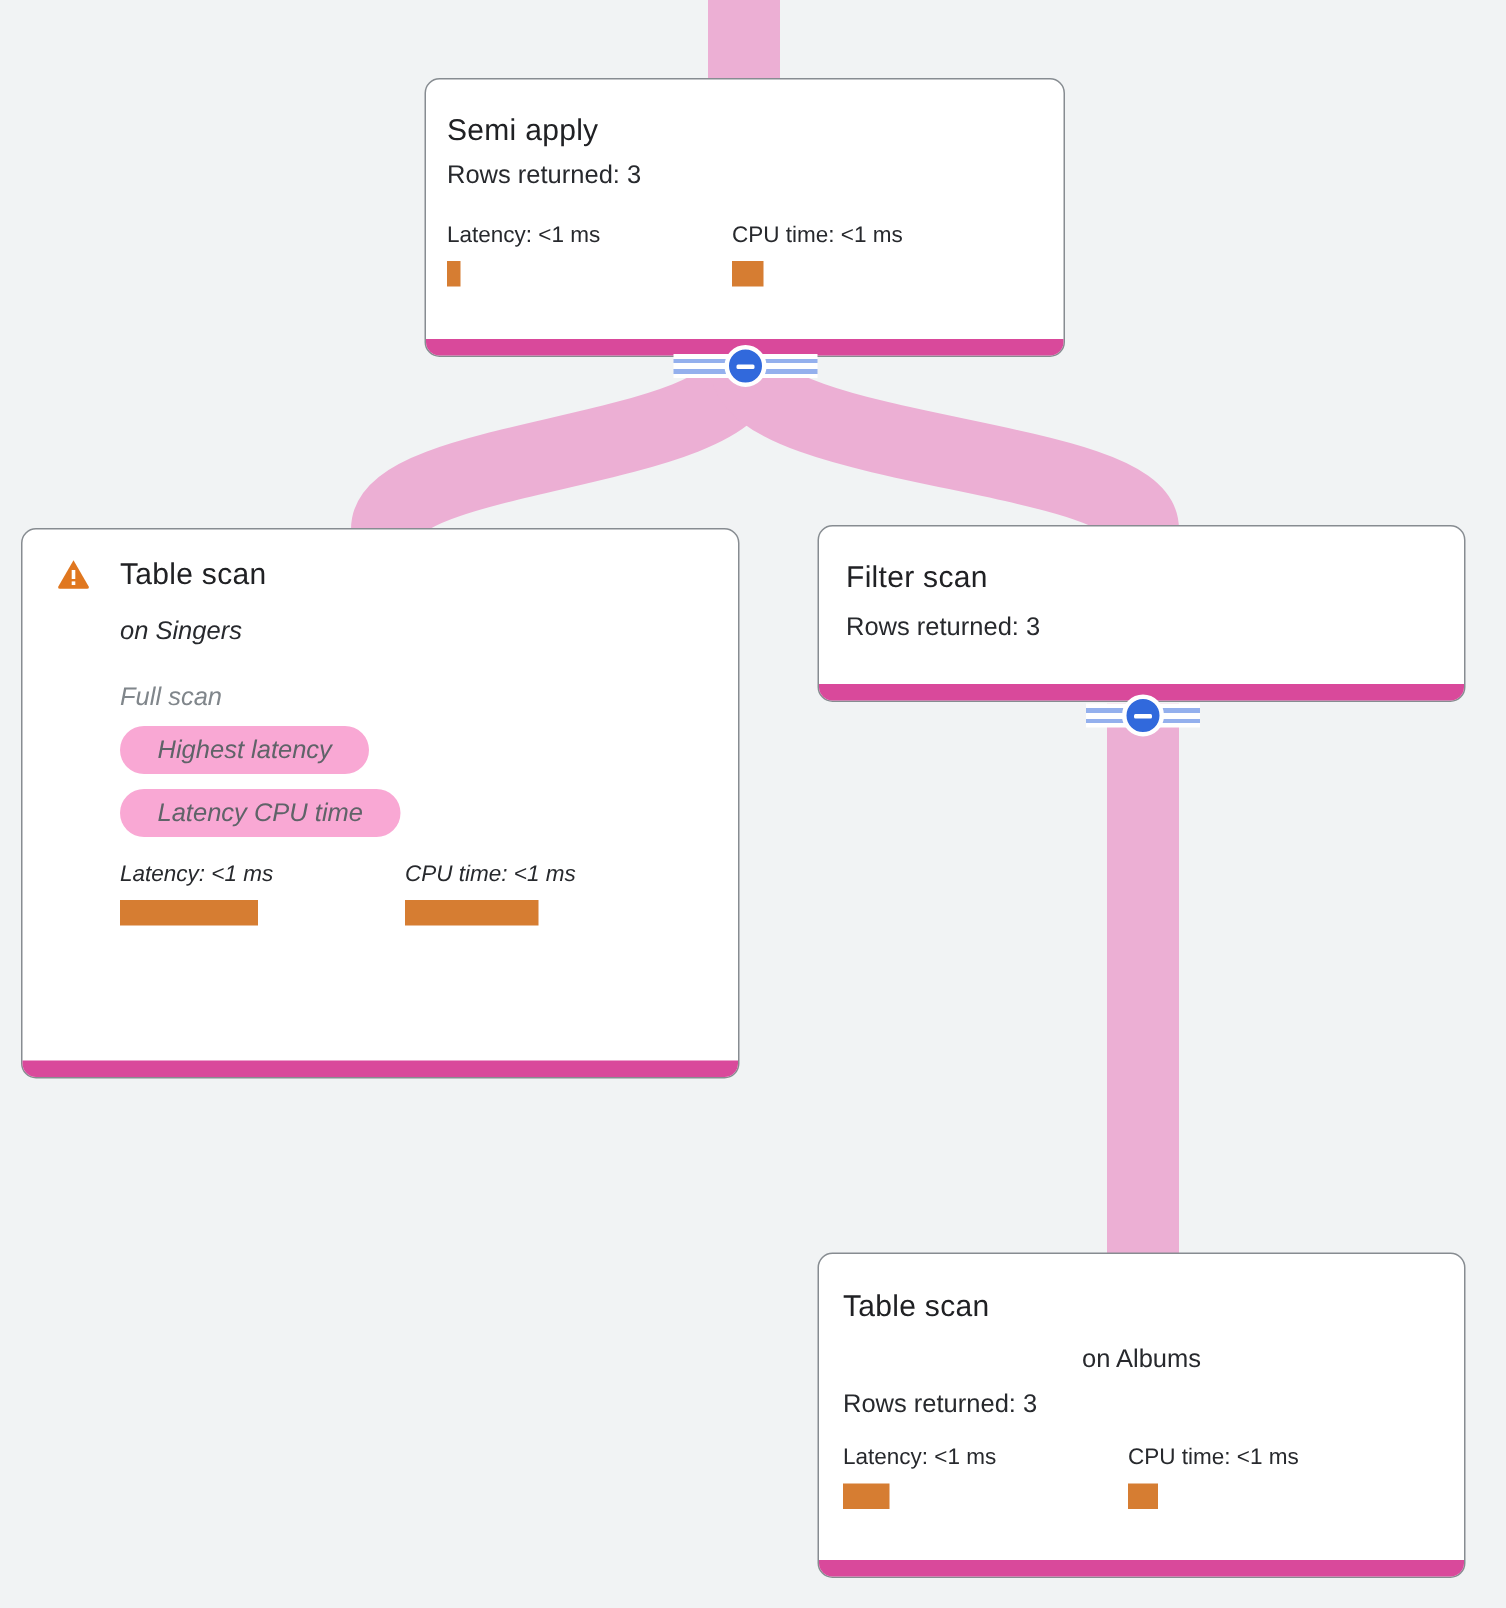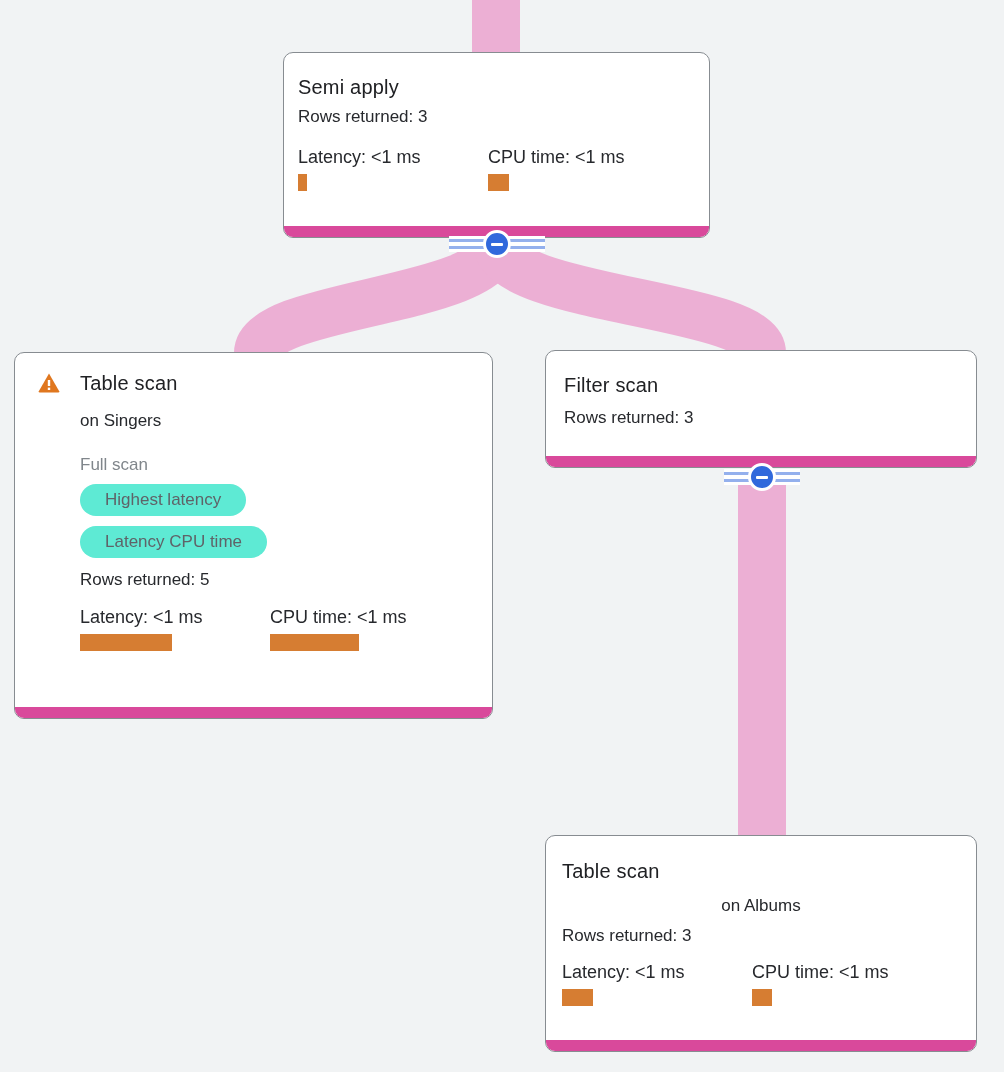--- a/index.html
+++ b/index.html
@@ -10,46 +10,46 @@
   .edge{fill:none;stroke:#ecafd4;stroke-width:48;}
 
   
   .card{position:absolute;background:#ffffff;border:1px solid #878c91;border-radius:10px;box-sizing:border-box;}
   .bottom-bar{position:absolute;left:0;right:0;bottom:0;height:11px;background:#d9499b;border-radius:0 0 9px 9px;}
   .node-title{font-size:20px;font-weight:500;color:#202124;line-height:28px;letter-spacing:.2px;}
   .node-line{font-size:17px;color:#27292d;line-height:24px;}
   .muted{color:#80868b;}
   .metrics{display:flex;}
   .metric{width:190px;}
-  .metric-label{font-size:18px;color:#27292d;line-height:24px;}
+  .metric-label{font-size:15px;color:#27292d;line-height:24px;}
   .metric-bar{height:17px;background:#d67d32;margin-top:5px;}
 
   
-  .chip{display:table;background:#5eead4;color:#5f6368;font-size:17px;line-height:32px;height:32px;
+  .chip{display:table;background:#f9a8d4;color:#5f6368;font-size:17px;line-height:32px;height:32px;
         padding:0 25px;border-radius:16px;margin-bottom:10px;white-space:nowrap;}
 
   
   .header-row{display:flex;align-items:center;}
   .warn{width:24px;height:24px;margin-right:19px;flex:0 0 auto;}
 
   
   .collapse-btn{position:absolute;}
   .stripes{position:absolute;left:0;top:6px;height:16px;width:100%;
     background:linear-gradient(to bottom,#ffffff 0 3px,#94b0ed 3px 6px,#ffffff 6px 10px,#94b0ed 10px 13px,#ffffff 13px 16px);}
   .circle{position:absolute;top:0;width:28px;height:28px;border-radius:50%;background:#3169dc;
     border:3px solid #ffffff;box-sizing:border-box;display:flex;align-items:center;justify-content:center;cursor:pointer;}
   .minus{width:12px;height:3px;background:#ffffff;border-radius:1px;}
 
   
   .c1-body{padding:20px 4px 0 14px;}
   .c1-body .node-line{margin-top:4px;}
   .c1-body .metrics{margin-top:16px;}
 
   .c2-body{padding:16px 16px 0 22px;}
-  .c2-indent{margin-left:43px;}
+  .c2-indent{margin-left:43px;font-style:italic;}
   .c2-sub{margin-top:12px;}
   .c2-scan{margin-top:20px;}
   .c2-chips{margin-top:7px;}
   .c2-rows{margin-top:8px;}
   .c2-body .metrics{margin-top:13px;}
 
   .c3-body{padding:20px 32px 0 18px;}
   .c3-body .node-line{margin-top:7px;}
 
   .c4-body{padding:21px 16px 0 16px;}
@@ -104,21 +104,20 @@
         </svg>
         <div class="node-title">Table scan</div>
       </div>
       <div class="c2-indent">
         <div class="node-line c2-sub">on Singers</div>
         <div class="node-line muted c2-scan">Full scan</div>
         <div class="c2-chips">
           <div class="chip">Highest latency</div>
           <div class="chip">Latency CPU time</div>
         </div>
-        <div class="node-line c2-rows">Rows returned: 5</div>
         <div class="metrics">
           <div class="metric">
             <div class="metric-label">Latency: &lt;1 ms</div>
             <div class="metric-bar" style="width: 92px;"></div>
           </div>
           <div class="metric">
             <div class="metric-label">CPU time: &lt;1 ms</div>
             <div class="metric-bar" style="width: 89px;"></div>
           </div>
         </div>

